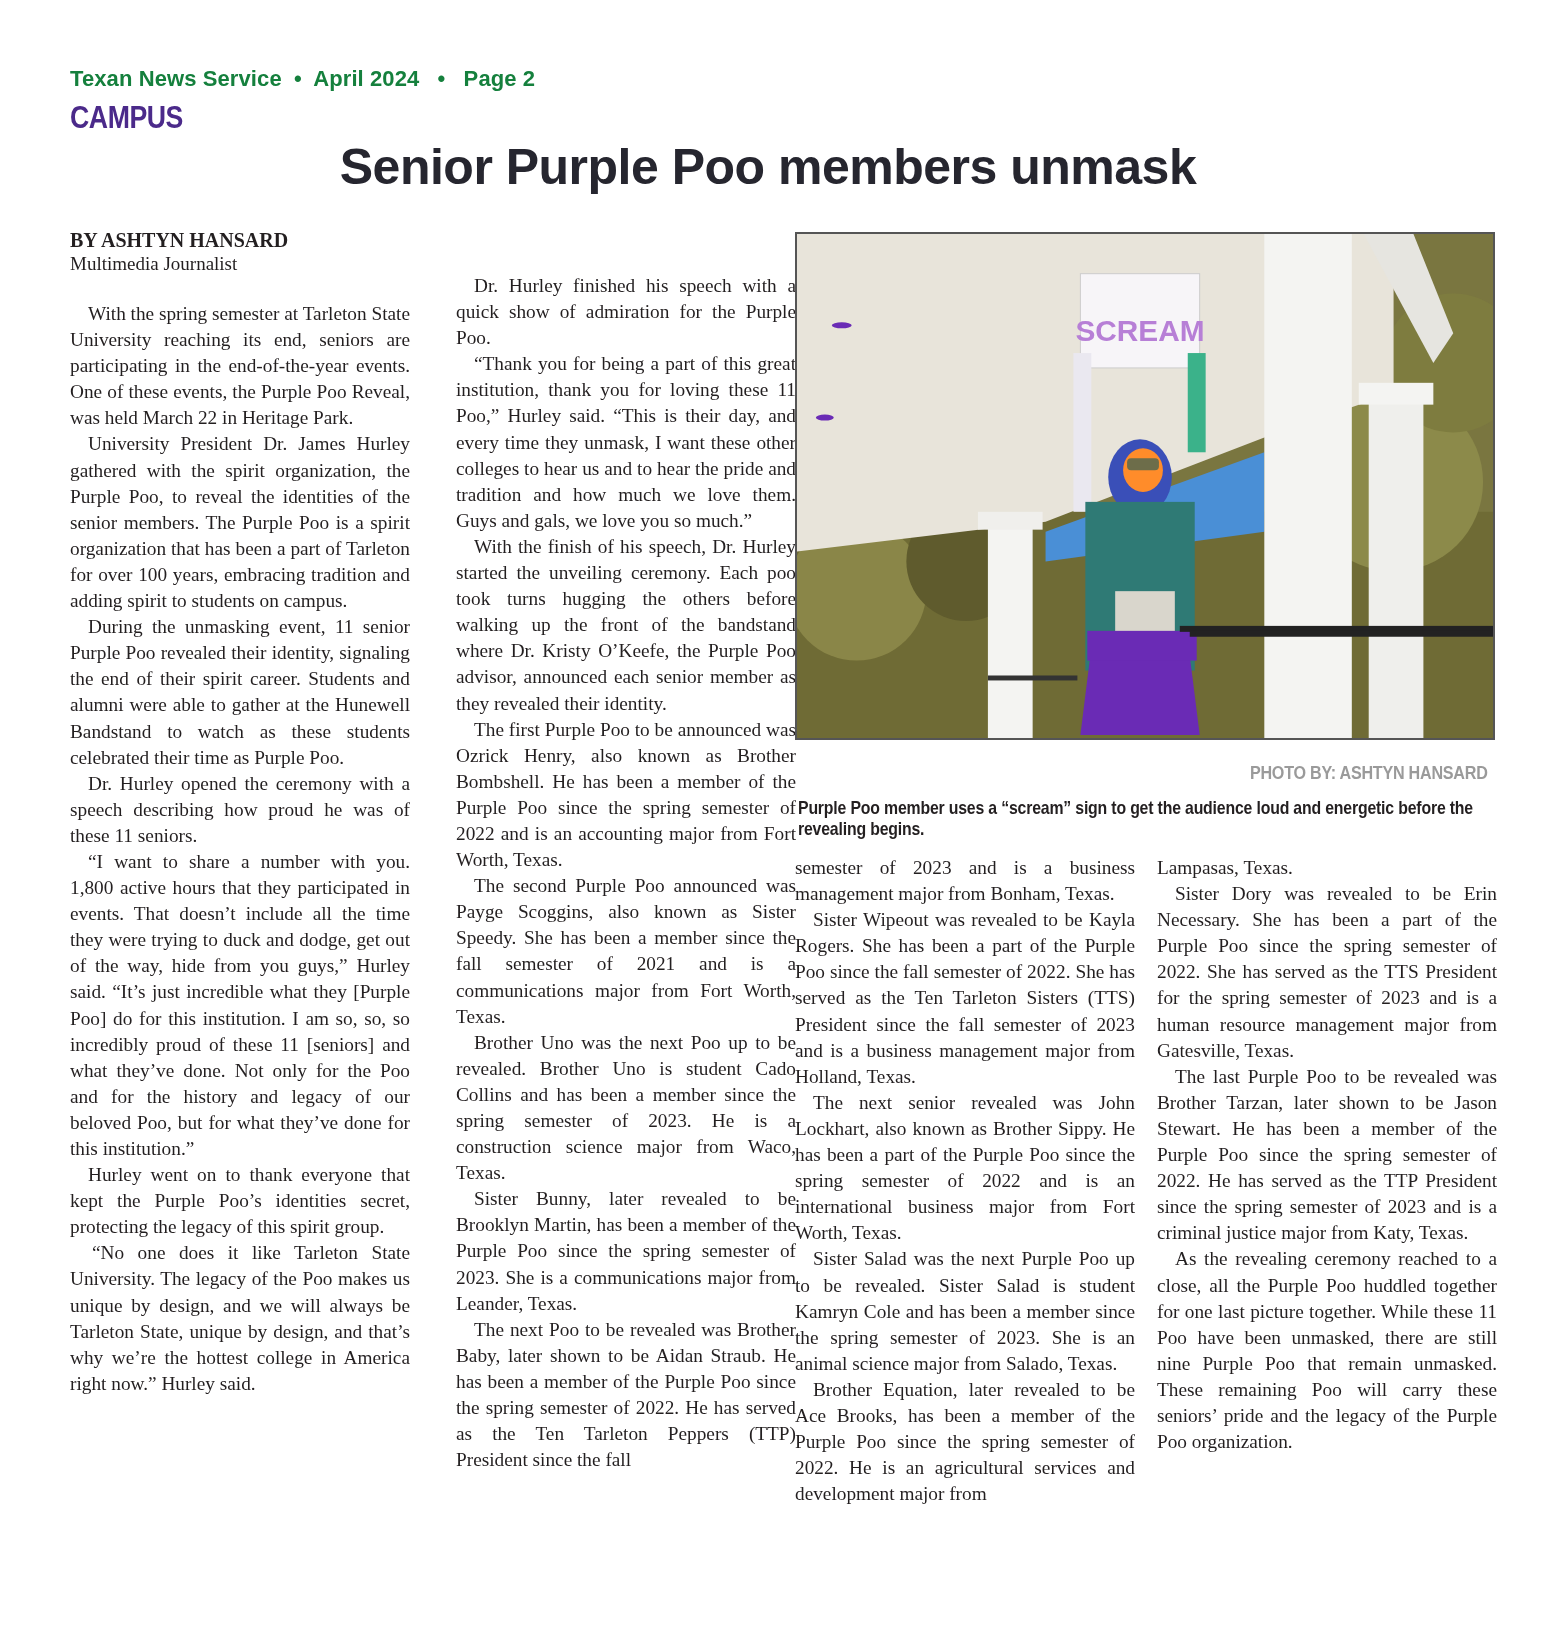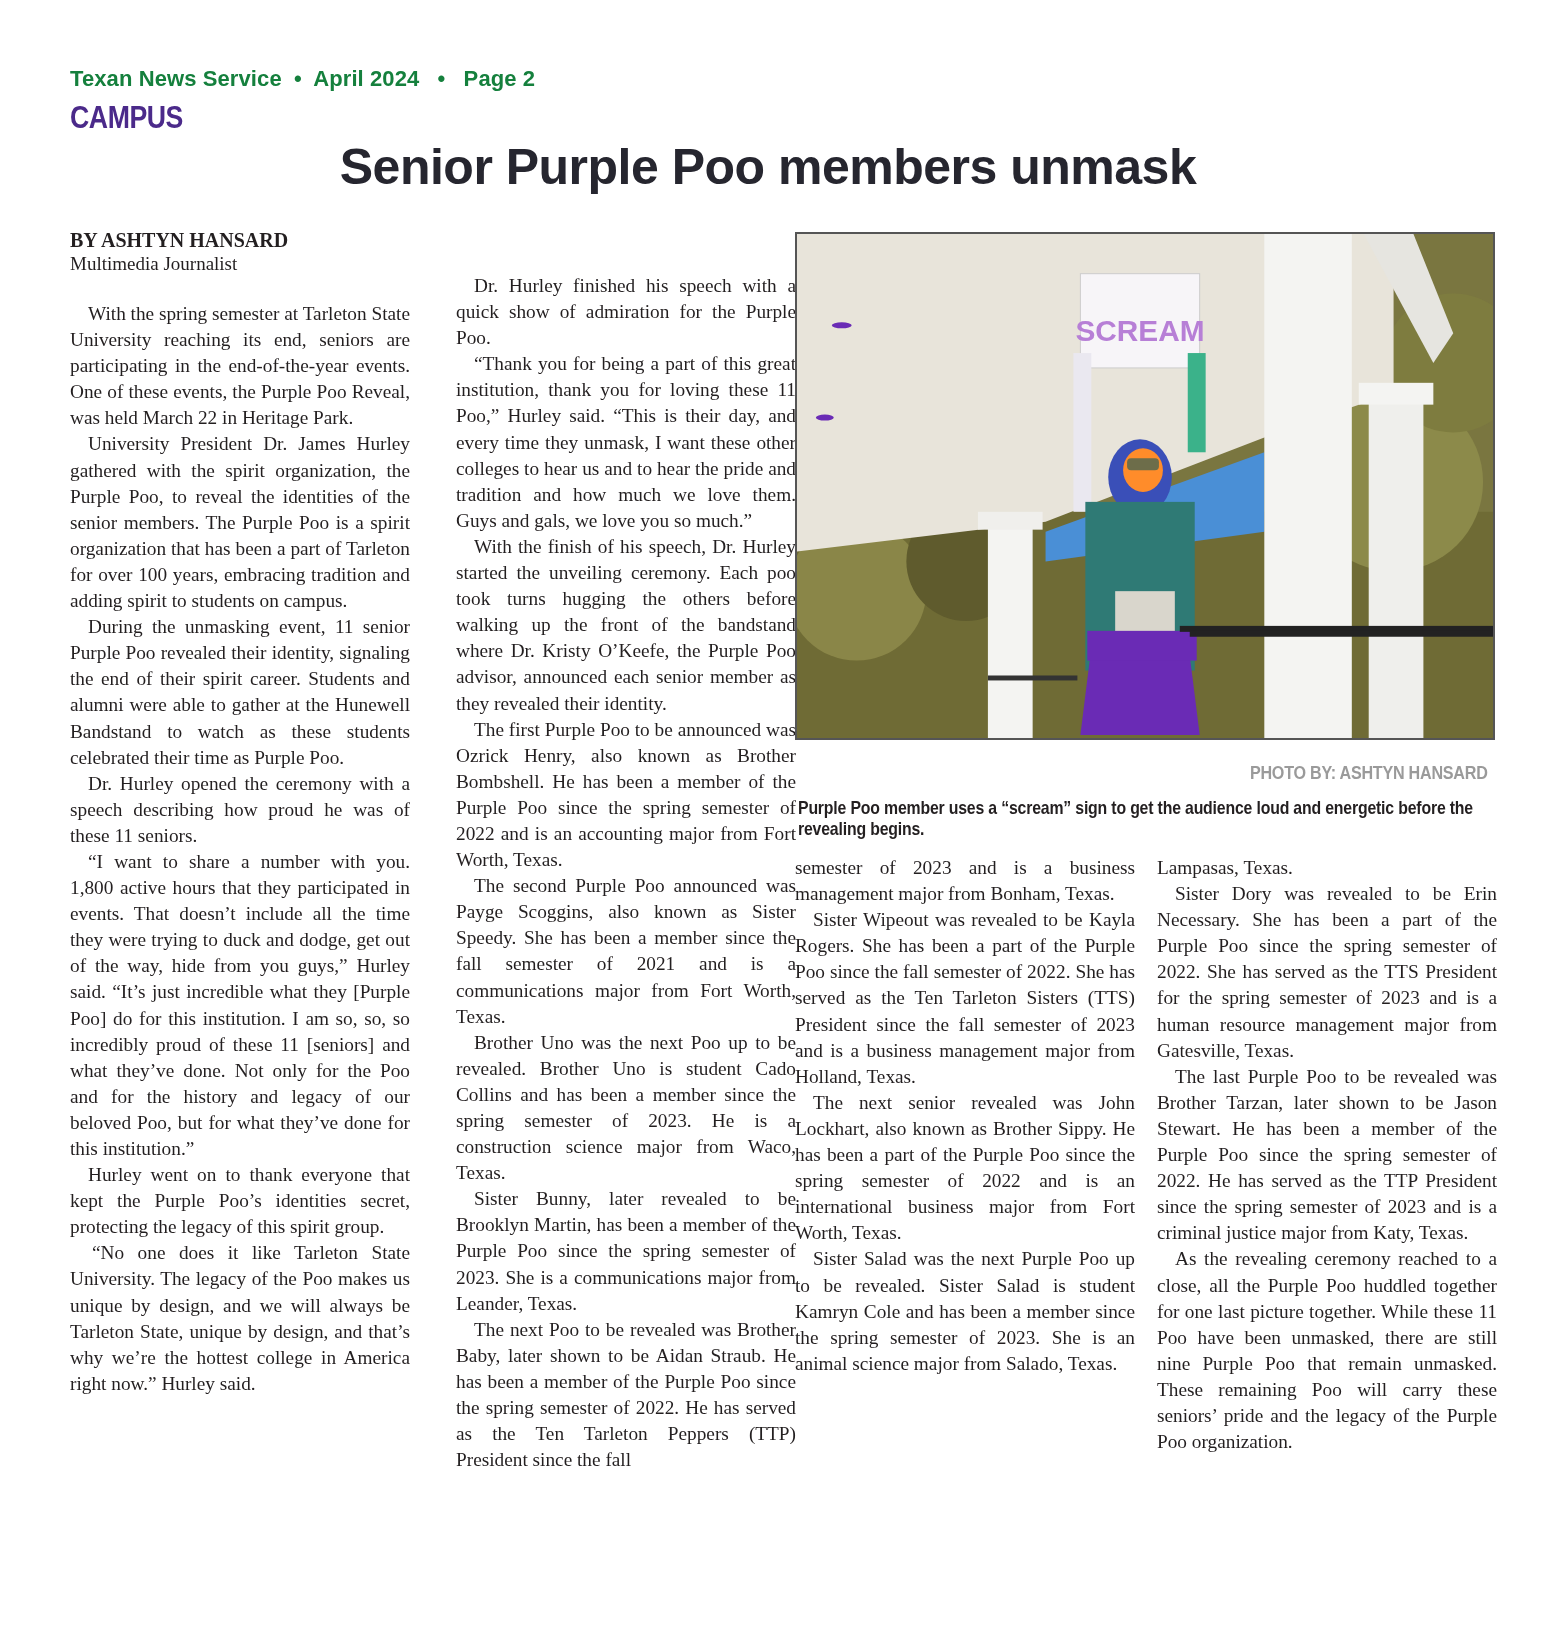--- a/index.html
+++ b/index.html
@@ -131,20 +131,21 @@
 </div>
 
 <div class="credit">PHOTO BY: ASHTYN HANSARD</div>
 <div class="caption">Purple Poo member uses a “scream” sign to get the audience loud and energetic before the revealing begins.</div>
 
 <div class="col col3">
   <p class="noindent">semester of 2023 and is a business management major from Bonham, Texas.</p>
   <p>Sister Wipeout was revealed to be Kayla Rogers. She has been a part of the Purple Poo since the fall semester of 2022. She has served as the Ten Tarleton Sisters (TTS) President since the fall semester of 2023 and is a business management major from Holland, Texas.</p>
   <p>The next senior revealed was John Lockhart, also known as Brother Sippy. He has been a part of the Purple Poo since the spring semester of 2022 and is an international business major from Fort Worth, Texas.</p>
   <p>Sister Salad was the next Purple Poo up to be revealed. Sister Salad is student Kamryn Cole and has been a member since the spring semester of 2023. She is an animal science major from Salado, Texas.</p>
+  <p>Brother Equation, later revealed to be Ace Brooks, has been a member of the Purple Poo since the spring semester of 2022. He is an agricultural services and development major from</p>
 </div>
 
 <div class="col col4">
   <p class="noindent">Lampasas, Texas.</p>
   <p>Sister Dory was revealed to be Erin Necessary. She has been a part of the Purple Poo since the spring semester of 2022. She has served as the TTS President for the spring semester of 2023 and is a human resource management major from Gatesville, Texas.</p>
   <p>The last Purple Poo to be revealed was Brother Tarzan, later shown to be Jason Stewart. He has been a member of the Purple Poo since the spring semester of 2022. He has served as the TTP President since the spring semester of 2023 and is a criminal justice major from Katy, Texas.</p>
   <p>As the revealing ceremony reached to a close, all the Purple Poo huddled together for one last picture together. While these 11 Poo have been unmasked, there are still nine Purple Poo that remain unmasked. These remaining Poo will carry these seniors’ pride and the legacy of the Purple Poo organization.</p>
 </div>
 
 </body></html>

